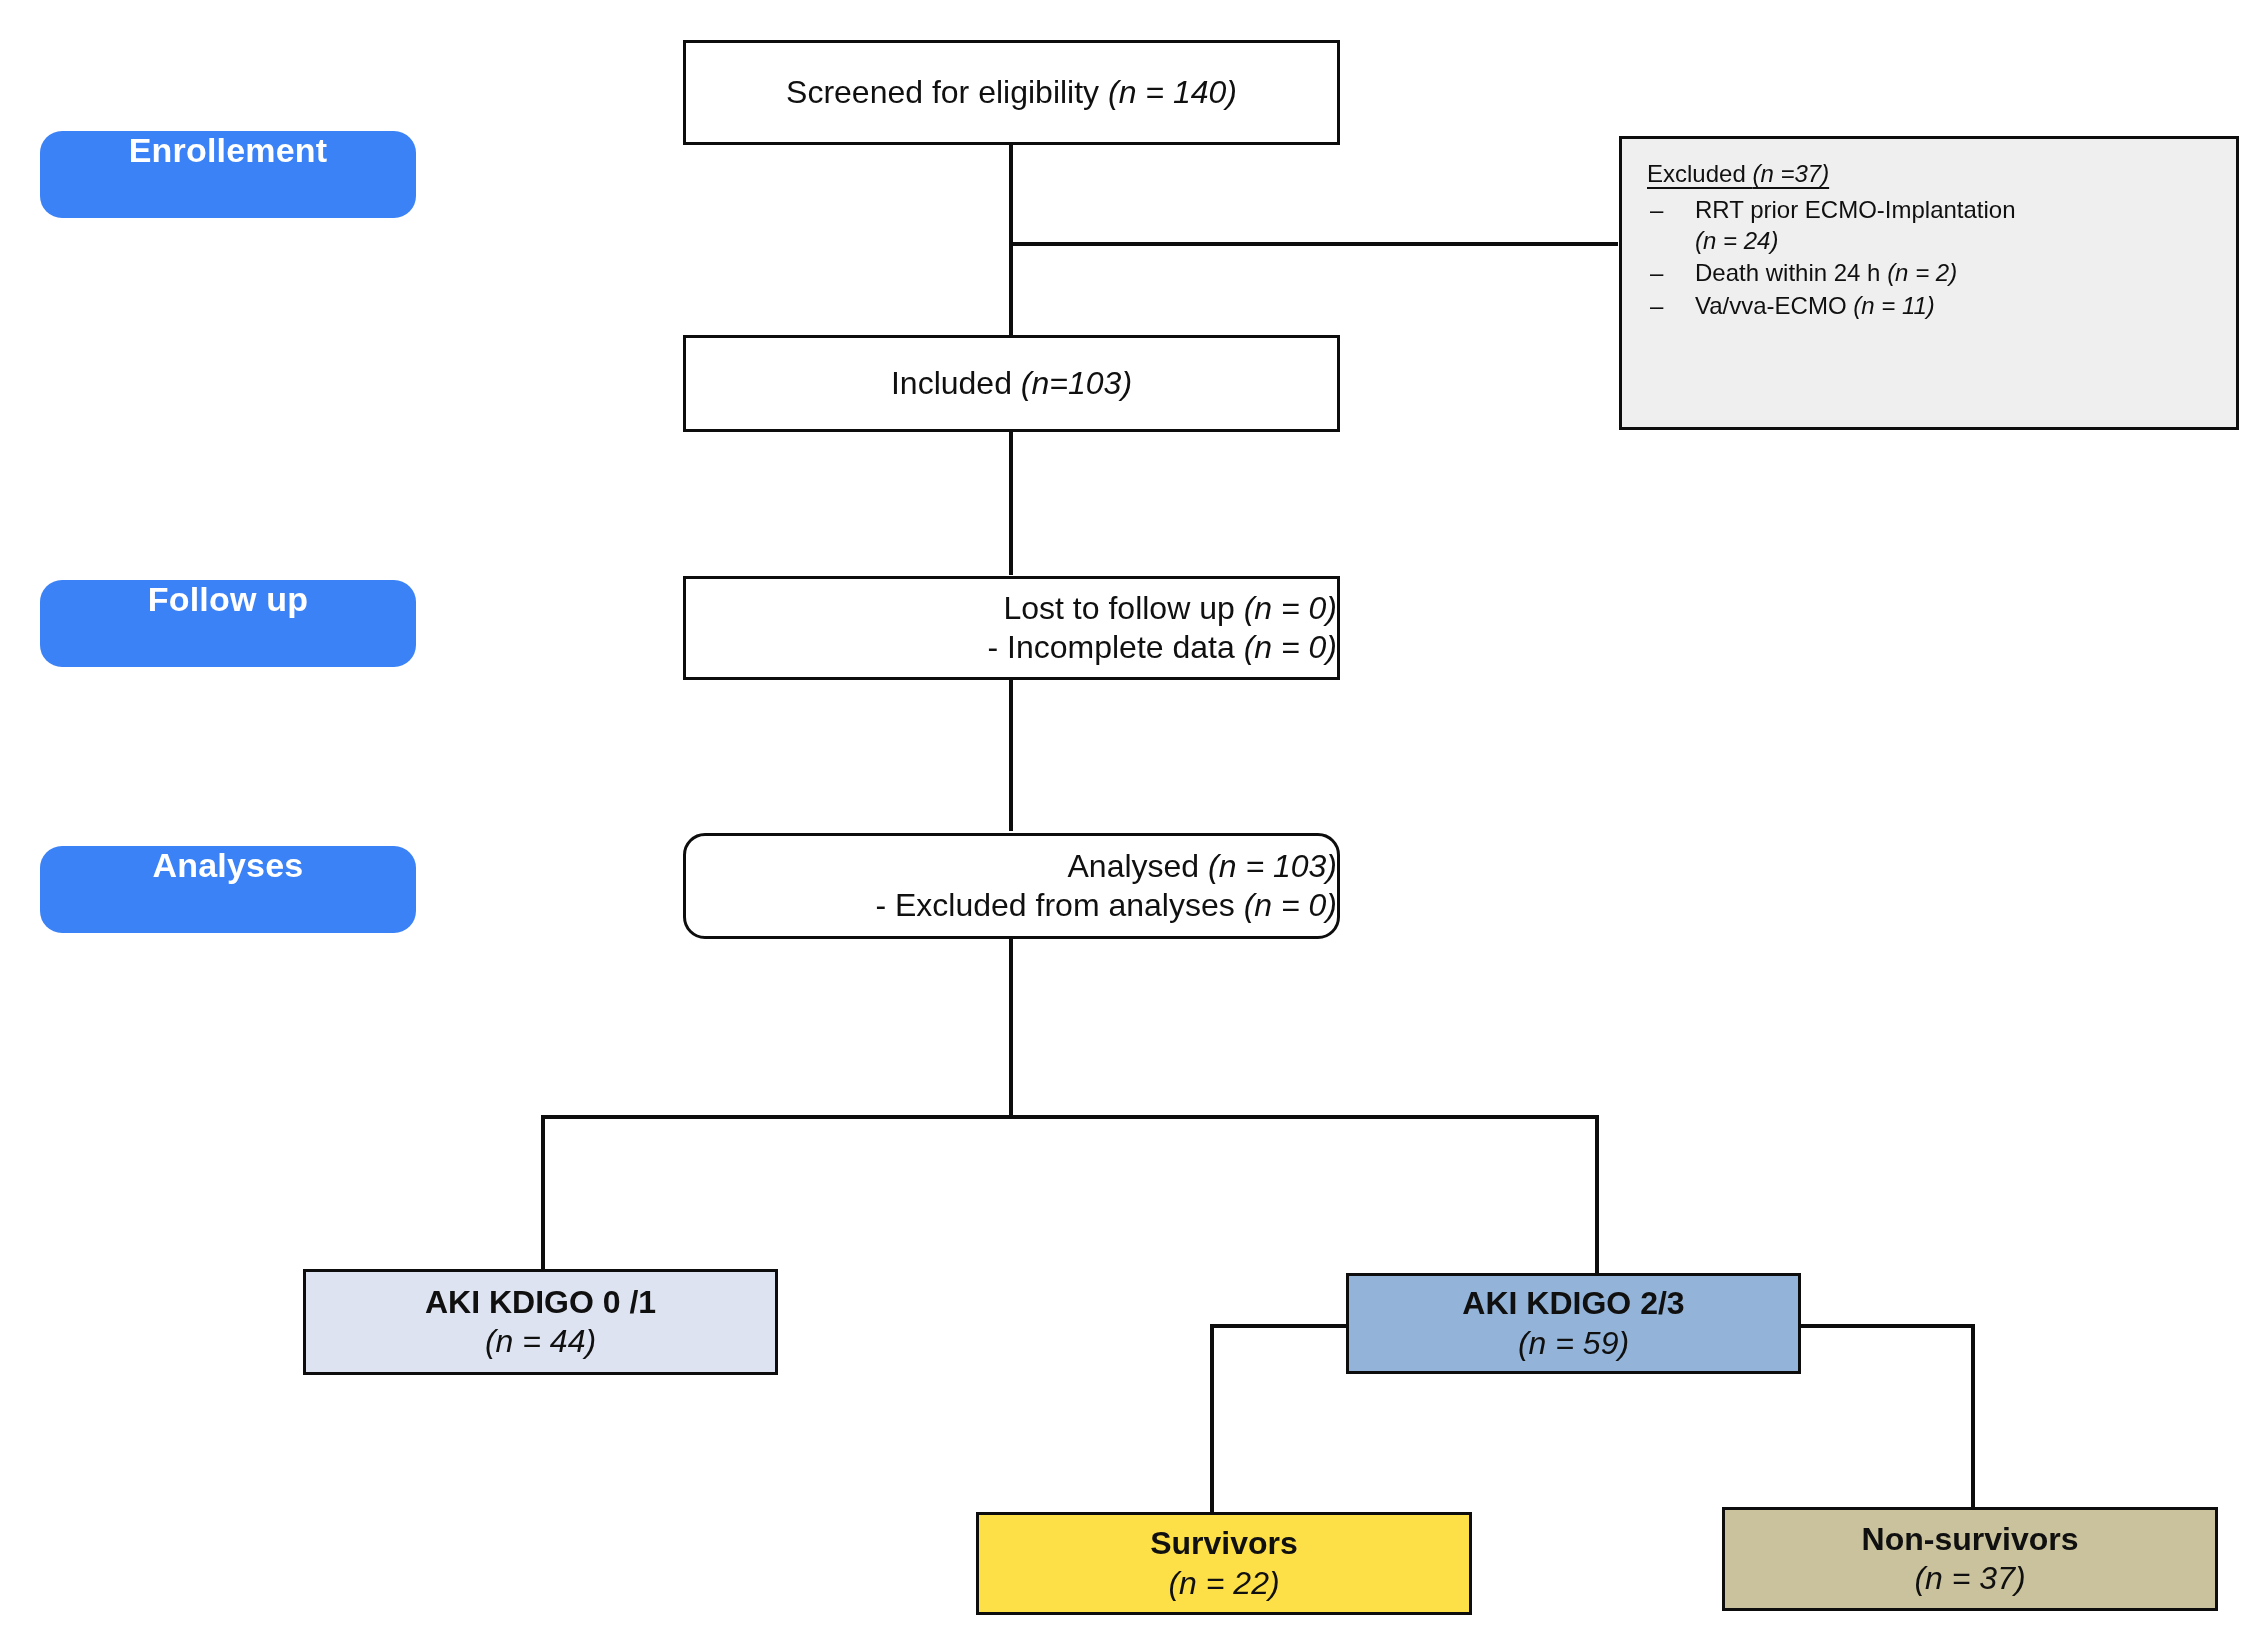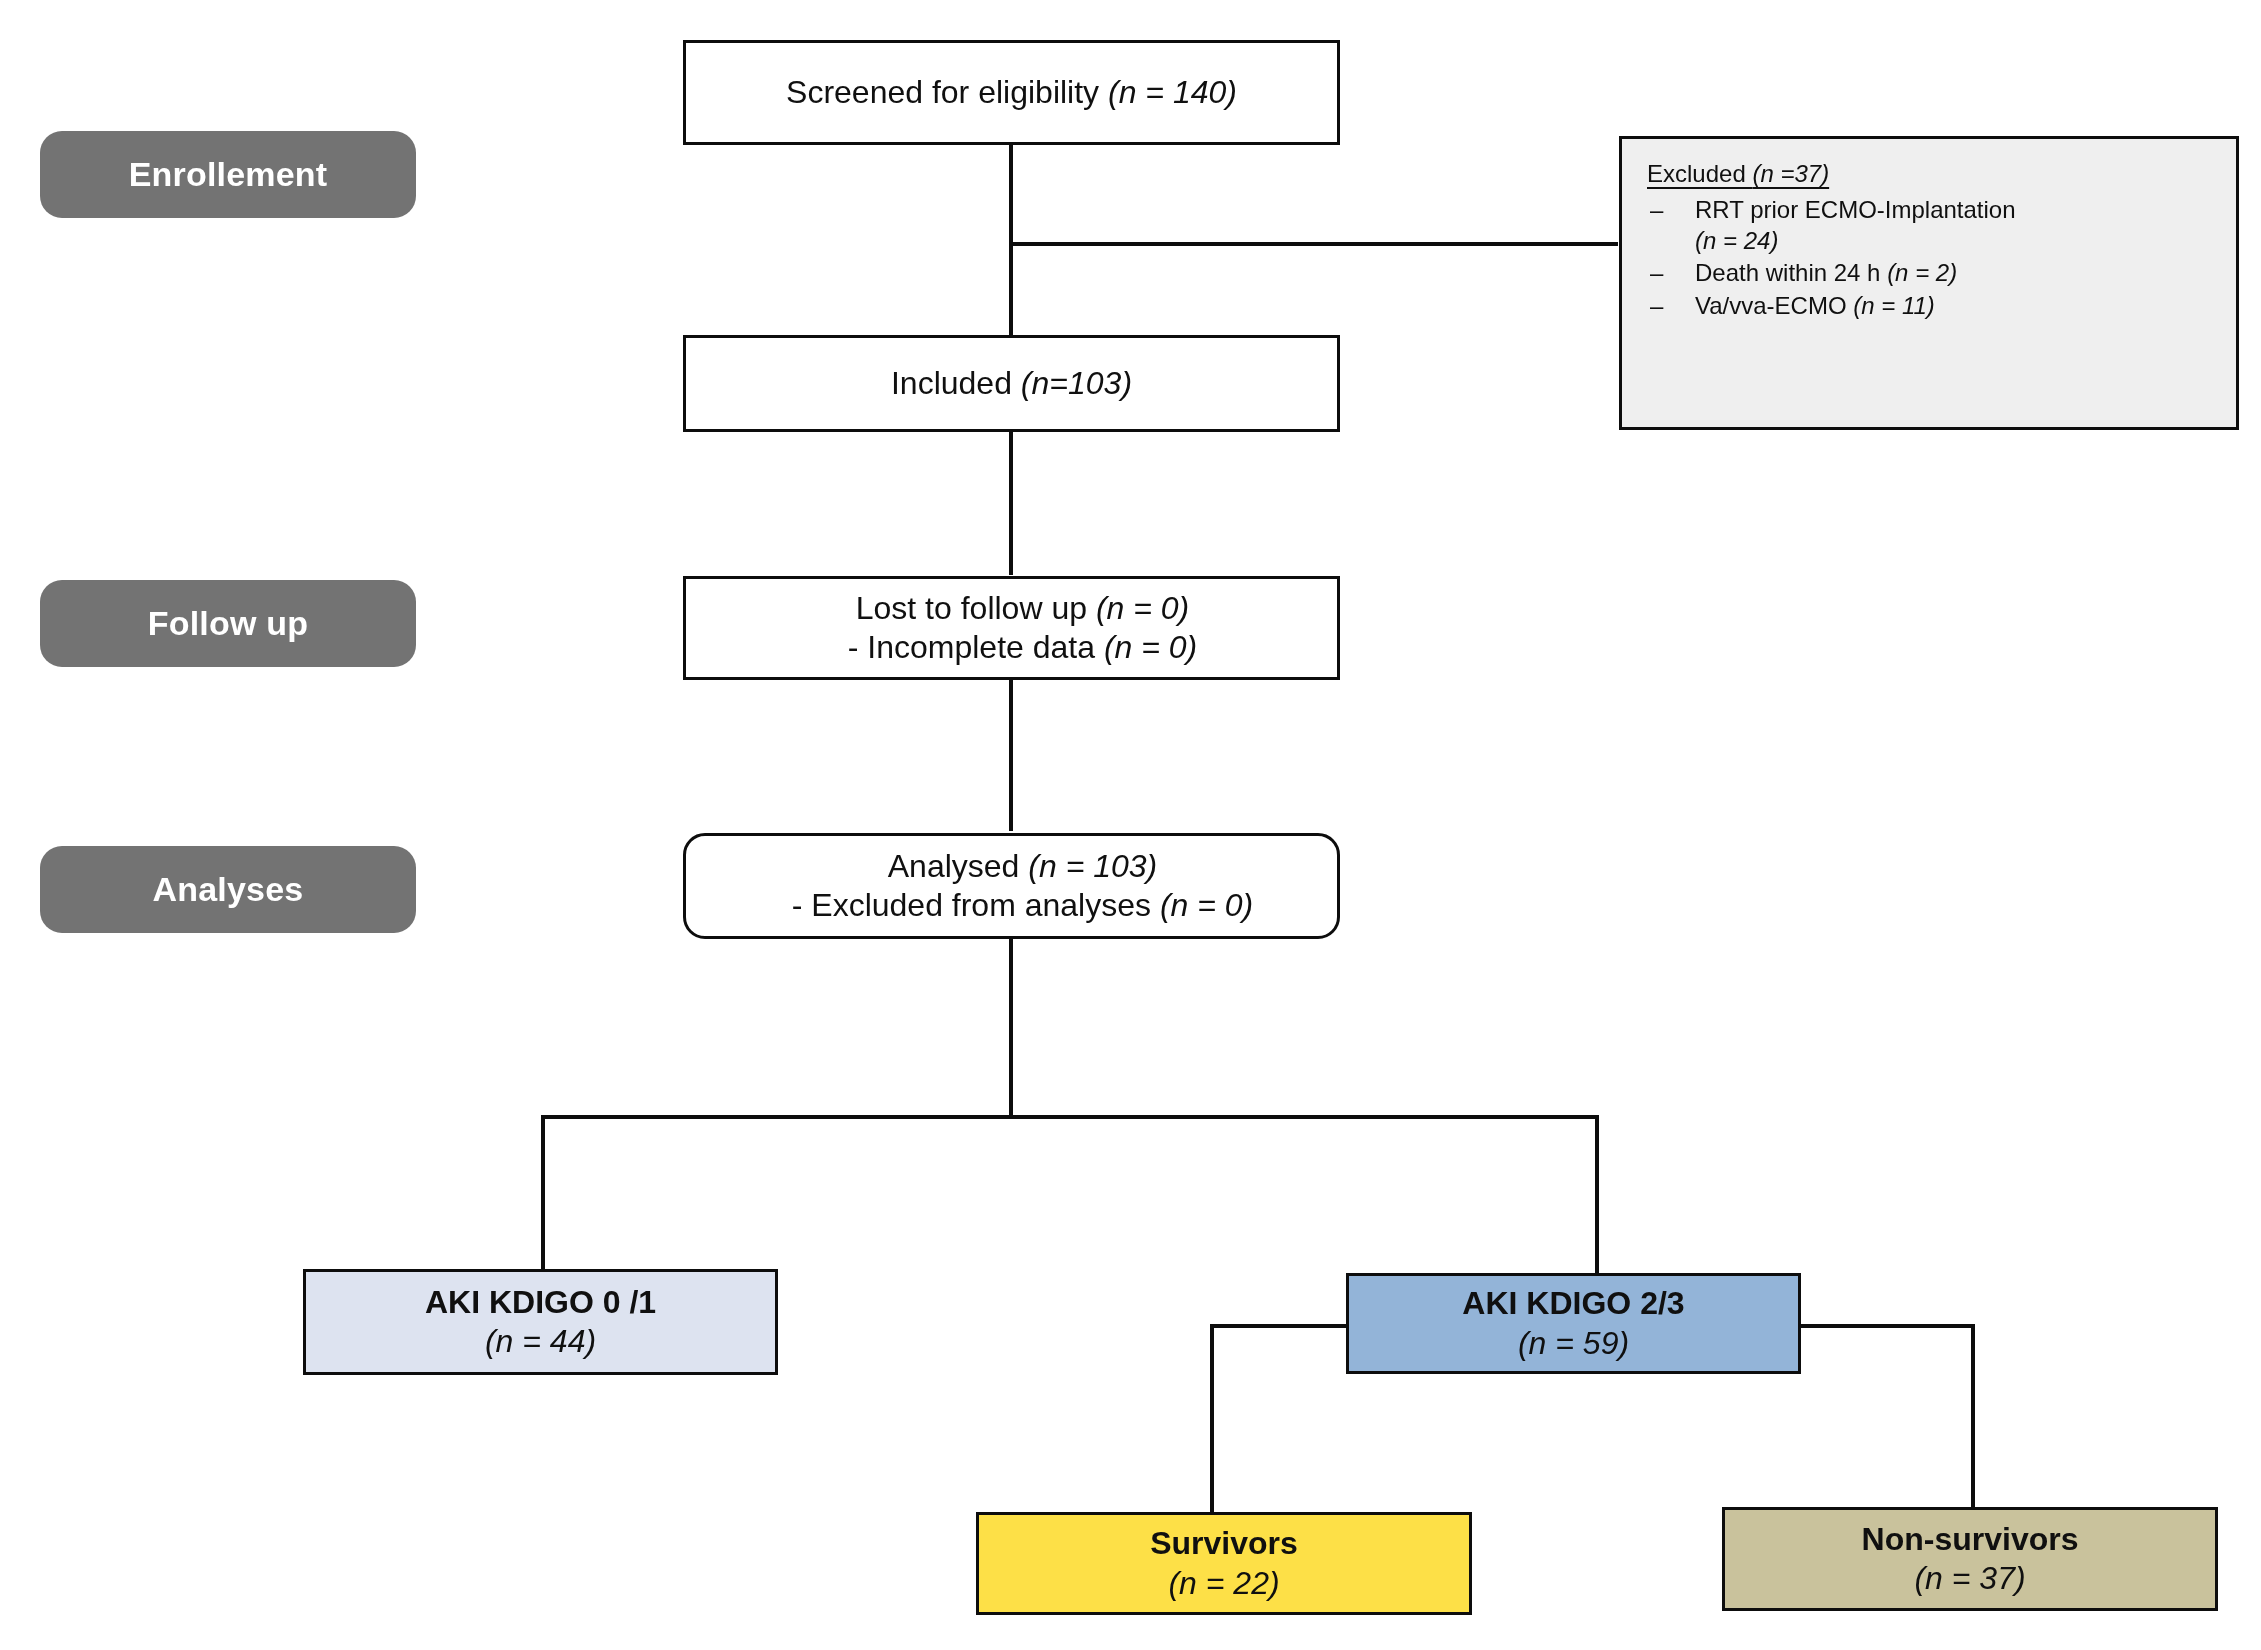--- a/index.html
+++ b/index.html
@@ -10,46 +10,46 @@
     position:relative;
     width:2261px;
     height:1650px;
     background:#ffffff;
     overflow:hidden;
   }
 
   
   .stage-pill{
     position:absolute;
-    background:#737373;
+    background:#3b82f6;
     color:#ffffff;
     border-radius:22px;
     display:flex;
-    align-items:center;
+    align-items:flex-start;
     justify-content:center;
     font-weight:bold;
     font-size:34px;
     letter-spacing:0.2px;
   }
 
   
   .fbox{
     position:absolute;
     box-sizing:border-box;
     border:3.7px solid #0d0d0d;
     background:#ffffff;
     display:flex;
     flex-direction:column;
     justify-content:center;
     font-size:32px;
     color:#101010;
     line-height:1.22;
   }
   .fbox.center{align-items:center;text-align:center;}
-  .fbox.left{align-items:center;text-align:left;padding-left:22px;}
+  .fbox.left{align-items:flex-end;text-align:left;padding-left:22px;}
 
   .fbox .ln{display:block;white-space:nowrap;}
   .ital{font-style:italic;}
 
   
   .excl{
     position:absolute;
     box-sizing:border-box;
     border:3.7px solid #0d0d0d;
     background:#efefef;

